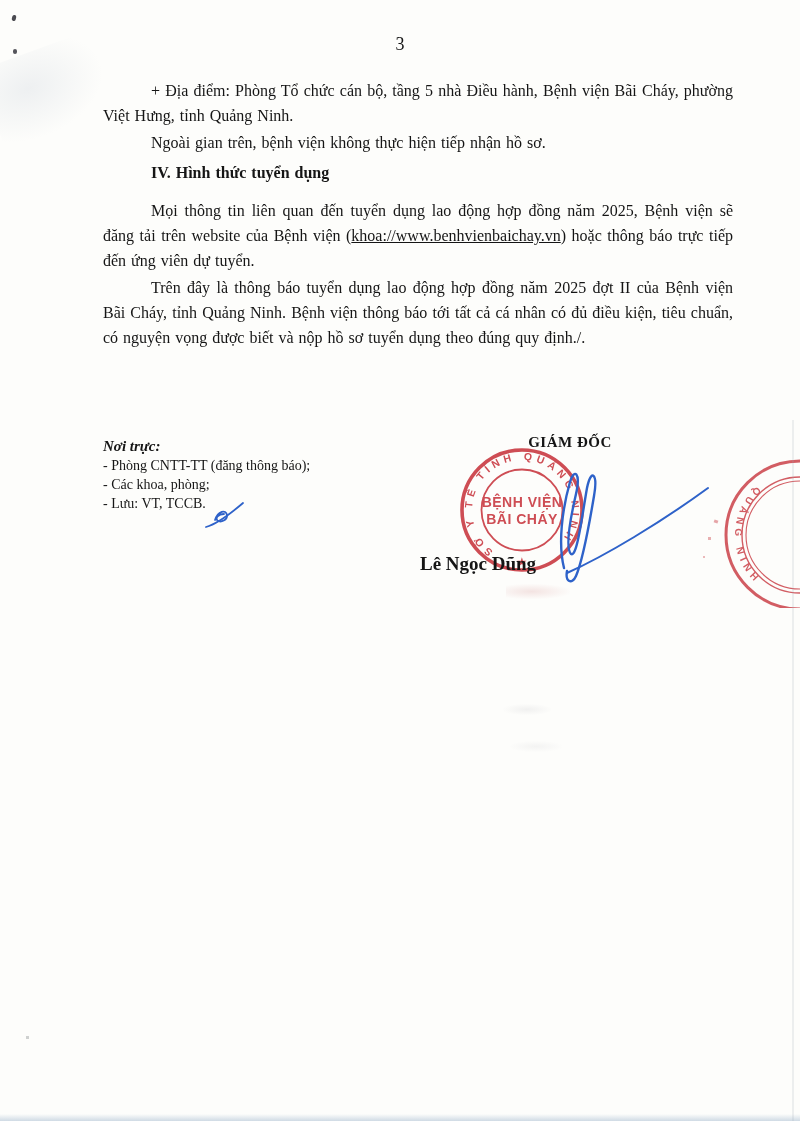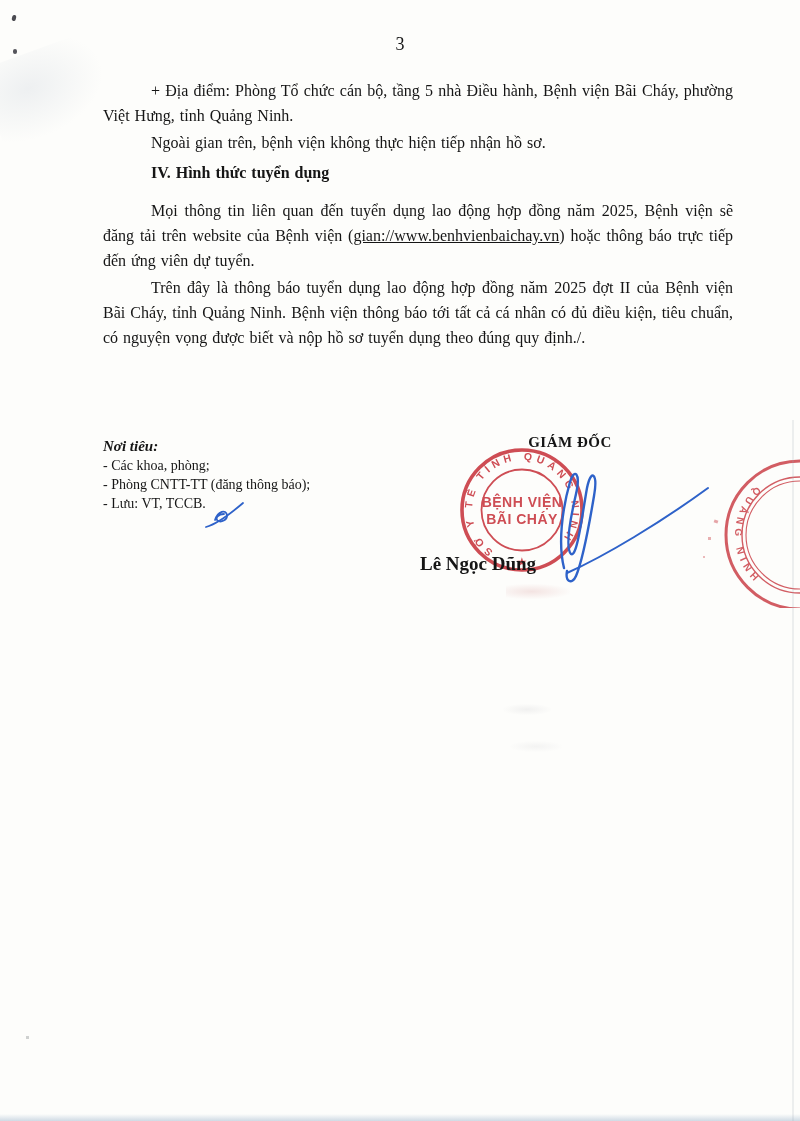--- a/index.html
+++ b/index.html
@@ -60,28 +60,28 @@
 </style>
 </head>
 <body>
 
 <div class="page-number">3</div>
 
 <div class="content">
   <p>+ Địa điểm: Phòng Tổ chức cán bộ, tầng 5 nhà Điều hành, Bệnh viện Bãi Cháy, phường Việt Hưng, tỉnh Quảng Ninh.</p>
   <p>Ngoài gian trên, bệnh viện không thực hiện tiếp nhận hồ sơ.</p>
   <p class="heading">IV. Hình thức tuyển dụng</p>
-  <p><span>Mọi thông tin liên quan đến tuyển dụng lao động hợp đồng năm 2025, Bệnh viện sẽ đăng tải trên website của Bệnh viện (</span><span class="url">gian://www.benhvienbaichay.vn</span><span>) hoặc thông báo trực tiếp đến ứng viên dự tuyển.</span></p>
+  <p><span>Mọi thông tin liên quan đến tuyển dụng lao động hợp đồng năm 2025, Bệnh viện sẽ đăng tải trên website của Bệnh viện (</span><span class="url">khoa://www.benhvienbaichay.vn</span><span>) hoặc thông báo trực tiếp đến ứng viên dự tuyển.</span></p>
   <p>Trên đây là thông báo tuyển dụng lao động hợp đồng năm 2025 đợt II của Bệnh viện Bãi Cháy, tỉnh Quảng Ninh. Bệnh viện thông báo tới tất cả cá nhân có đủ điều kiện, tiêu chuẩn, có nguyện vọng được biết và nộp hồ sơ tuyển dụng theo đúng quy định./.</p>
 </div>
 
 <div class="recipients">
-  <div class="label">Nơi tiêu:</div>
+  <div class="label">Nơi trực:</div>
+  <div>- Phòng CNTT-TT (đăng thông báo);</div>
   <div>- Các khoa, phòng;</div>
-  <div>- Phòng CNTT-TT (đăng thông báo);</div>
   <div>- Lưu: VT, TCCB.</div>
 </div>
 
 <svg class="paraph-svg" width="45" height="30" viewBox="0 0 45 30">
   <path d="M 12 20 C 15 11, 23 9, 24 15 C 24.5 20, 18 23, 14.5 20.5 C 12 18.5, 15 14, 21 14" fill="none" stroke="#2e62c9" stroke-width="1.8" stroke-linecap="round"></path>
   <path d="M 3 27 C 14 24, 26 15, 40 3" fill="none" stroke="#2e62c9" stroke-width="1.8" stroke-linecap="round"></path>
 </svg>
 
 <div class="sig-title">GIÁM ĐỐC</div>
 

